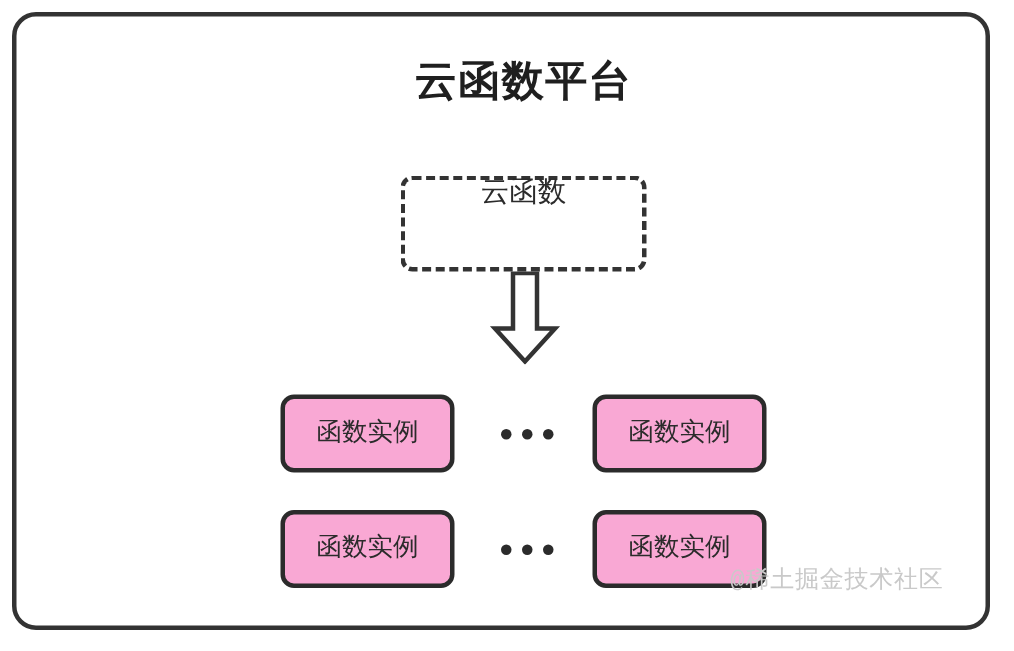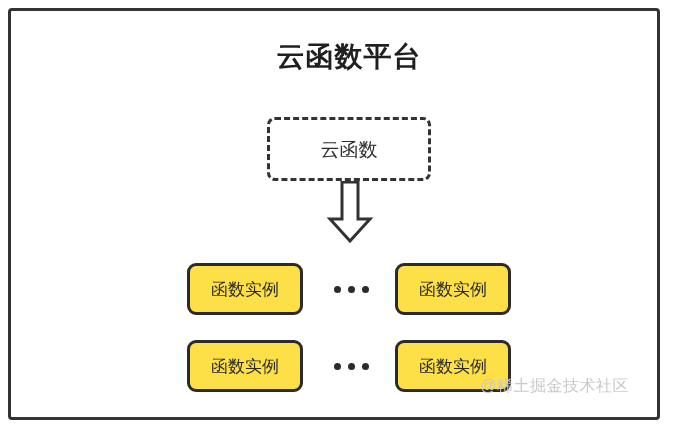--- a/index.html
+++ b/index.html
@@ -23,22 +23,23 @@
 
   
   .platform-frame {
     position: absolute;
     left: 8px;
     top: 8px;
     width: 652px;
     height: 412px;
     box-sizing: border-box;
     border: 3px solid #333333;
-    border-radius: 4px;
+    border-radius: 16px;
     background: #ffffff;
+    font-family: Liberation Mono, monospace;
   }
 
   
   .platform-title {
     position: absolute;
     left: 0;
     top: 26px;
     width: 676px;
     text-align: center;
     font-size: 28px;
@@ -54,21 +55,20 @@
     position: absolute;
     left: 256px;
     top: 106px;
     width: 164px;
     height: 64px;
     box-sizing: border-box;
     border: 3px dashed #333333;
     border-radius: 8px;
     background: #ffffff;
     display: flex;
-    align-items: center;
     justify-content: center;
   }
   .cloud-function-label {
     font-size: 19px;
     color: #2b2b2b;
     line-height: 1;
     white-space: nowrap;
   }
 
   
@@ -91,21 +91,21 @@
   .instance-row.row-2 { top: 329px; }
 
   .instance-box {
     position: absolute;
     top: 0;
     width: 116px;
     height: 52px;
     box-sizing: border-box;
     border: 3px solid #2b2b2b;
     border-radius: 9px;
-    background: #fde047;
+    background: #f9a8d4;
     display: flex;
     align-items: center;
     justify-content: center;
   }
   .instance-box.left  { left: 176px; }
   .instance-box.right { left: 384px; }
 
   .instance-label {
     font-size: 17px;
     color: #2b2b2b;

